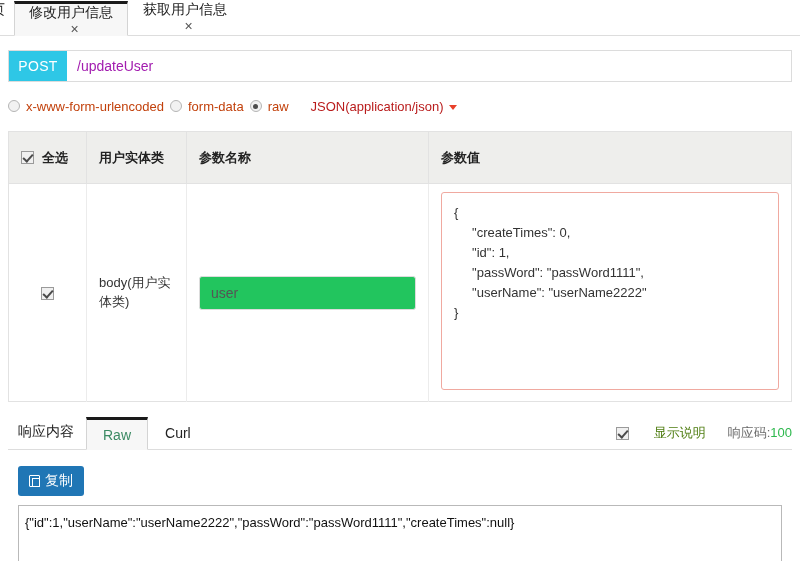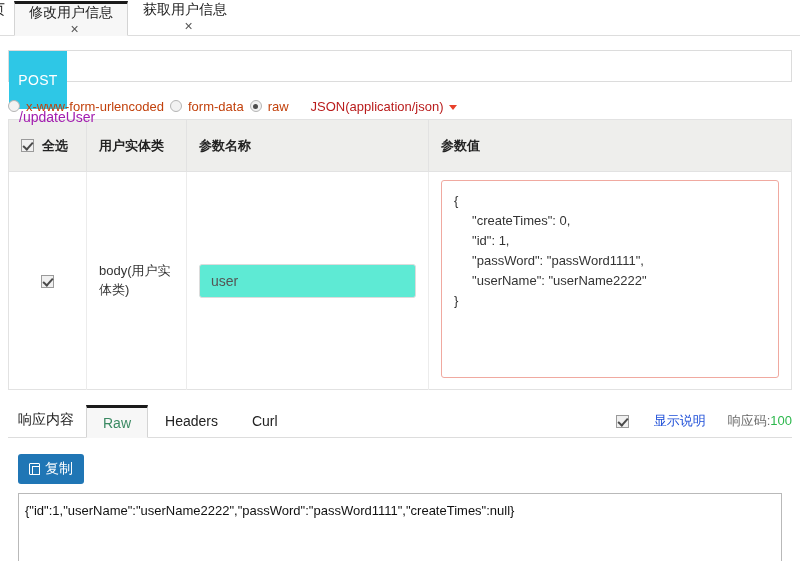--- a/index.html
+++ b/index.html
@@ -64,21 +64,20 @@
   .panel {
     padding: 0 8px;
   }
   .urlrow {
     display: flex;
     align-items: stretch;
     margin-top: 14px;
     height: 32px;
     border: 1px solid #dcdcdc;
     background: #fff;
-    flex-direction: column;
   }
   .method-badge {
     background: #2ec7e6;
     color: #ffffff;
     font-size: 14px;
     font-weight: normal;
     display: flex;
     align-items: center;
     justify-content: center;
     width: 58px;
@@ -140,20 +139,21 @@
     display: inline-block;
     margin-left: 5px;
     border-left: 4px solid transparent;
     border-right: 4px solid transparent;
     border-top: 5px solid #e8402a;
     vertical-align: middle;
   }
 
   
   .ptable {
+    margin-top: 12px;
     width: 100%;
     border: 1px solid #e2e2e2;
     border-collapse: collapse;
     table-layout: fixed;
     background: #fff;
   }
   .ptable th {
     background: #eeeeec;
     border-right: 1px solid #e2e2e2;
     border-bottom: 1px solid #e2e2e2;
@@ -203,21 +203,21 @@
 
   .name-input {
     width: 100%;
     height: 34px;
     border: 1px solid #dcdcdc;
     border-radius: 3px;
     padding: 0 11px;
     font-size: 14px;
     color: #555;
     outline: none;
-    background: #5eead4;
+    background: #22c55e;
     font-family: "Liberation Sans", sans-serif;
   }
   .json-area {
     width: 100%;
     height: 198px;
     border: 1px solid #f0a9a0;
     border-radius: 3px;
     padding: 10px 12px;
     font-size: 13px;
     line-height: 20px;
@@ -274,21 +274,21 @@
     align-items: center;
     padding-bottom: 7px;
     gap: 8px;
     white-space: nowrap;
   }
   .show-desc {
     display: flex;
     align-items: center;
     gap: 25px;
     font-size: 13px;
-    color: #1d4ed8;
+    color: #4d7c0f;
     cursor: pointer;
   }
   .status-code {
     font-size: 13px;
     color: #6b6b6b;
     margin-left: 14px;
   }
   .status-code .code { color: #2db84d; }
 
   .copy-btn {
@@ -424,23 +424,20 @@
     </tbody>
   </table>
 
   
   <div class="resprow">
     <span class="resp-label">响应内容</span>
     <div class="rtab active">
       <span>Raw</span>
     </div>
     <div class="rtab">
-      <span>Headers</span>
-    </div>
-    <div class="rtab">
       <span>Curl</span>
     </div>
     <div class="resp-right">
       <label class="show-desc">
         <span class="chk on"></span>
         <span>显示说明</span>
       </label>
       <span class="status-code"><span>响应码:</span><span class="code">100</span></span>
     </div>
   </div>

